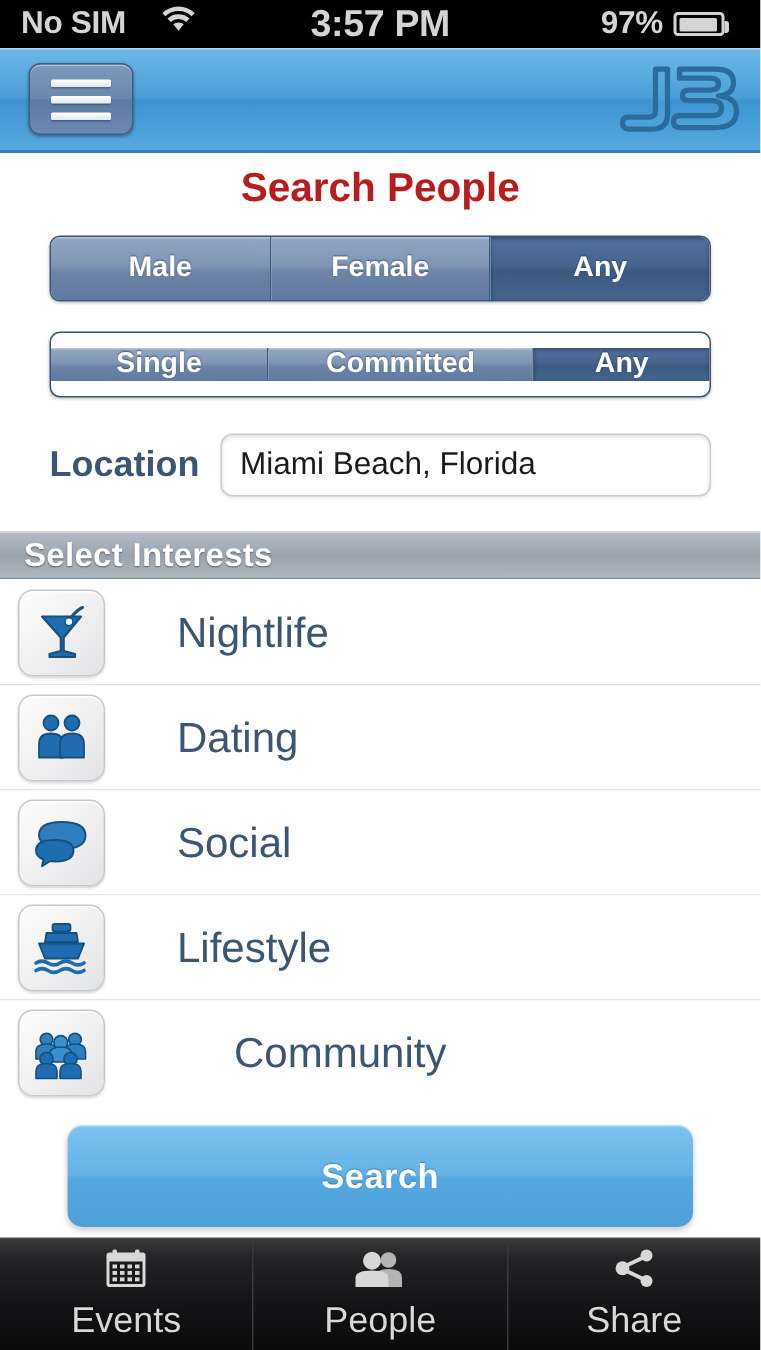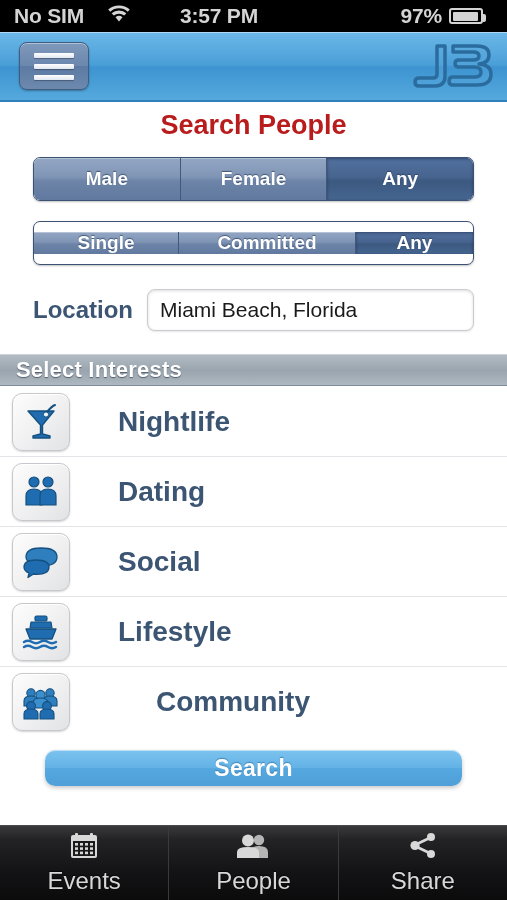--- a/index.html
+++ b/index.html
@@ -25,22 +25,22 @@
     display:flex; align-items:center;
     color:#d4d4d4;
     font-size:21px; font-weight:bold;
     letter-spacing:-0.2px;
   }
   .sb-left {
     display:flex; align-items:center; gap:23px;
     padding-left:14px; width:180px;
   }
   .sb-center {
-    flex:1; 
-    font-size:21px; font-weight:bold;
+    flex:1; text-align:center;
+    font-size:25px; font-weight:bold;
   }
   .sb-right {
     width:180px; display:flex; align-items:center;
     justify-content:flex-end; gap:7px; padding-right:24px;
   }
   .wifi-icon { display:block; }
   .battery {
     position:relative; width:34px; height:16px;
     border:2px solid #d4d4d4; border-radius:3px;
   }
@@ -186,28 +186,28 @@
     width:58px; height:58px;
     border-radius:10px;
     background:linear-gradient(135deg,#fdfdfd 0%,#f2f2f3 45%,#e2e3e5 100%);
     border:1px solid #c6c8cb;
     box-shadow:inset 0 1px 0 #ffffff, 0 1px 2px rgba(0,0,0,0.18);
     display:flex; align-items:center; justify-content:center;
     flex:0 0 58px;
   }
   .interest-label {
     margin-left:48px;
-    font-size:28px; font-weight:bold;
+    font-size:28px; font-weight:normal;
     color:#3b5573;
   }
 
   
   .search-btn {
     position:absolute; top:750px; left:45px;
-    width:417px; height:36px;
+    width:417px; height:68px;
     border-radius:10px;
     border:none;
     background:linear-gradient(to bottom,#7cc3ee 0%,#63b2e6 50%,#55a8e0 51%,#4f9fd8 100%);
     box-shadow:inset 0 1px 0 rgba(255,255,255,0.5), 0 2px 4px rgba(0,0,0,0.22);
     color:#ffffff;
     font-family:"Liberation Sans", sans-serif;
     font-size:23px; font-weight:bold;
     text-shadow:0 -1px 1px rgba(30,90,140,0.55);
     letter-spacing:0.3px;
     cursor:pointer;

